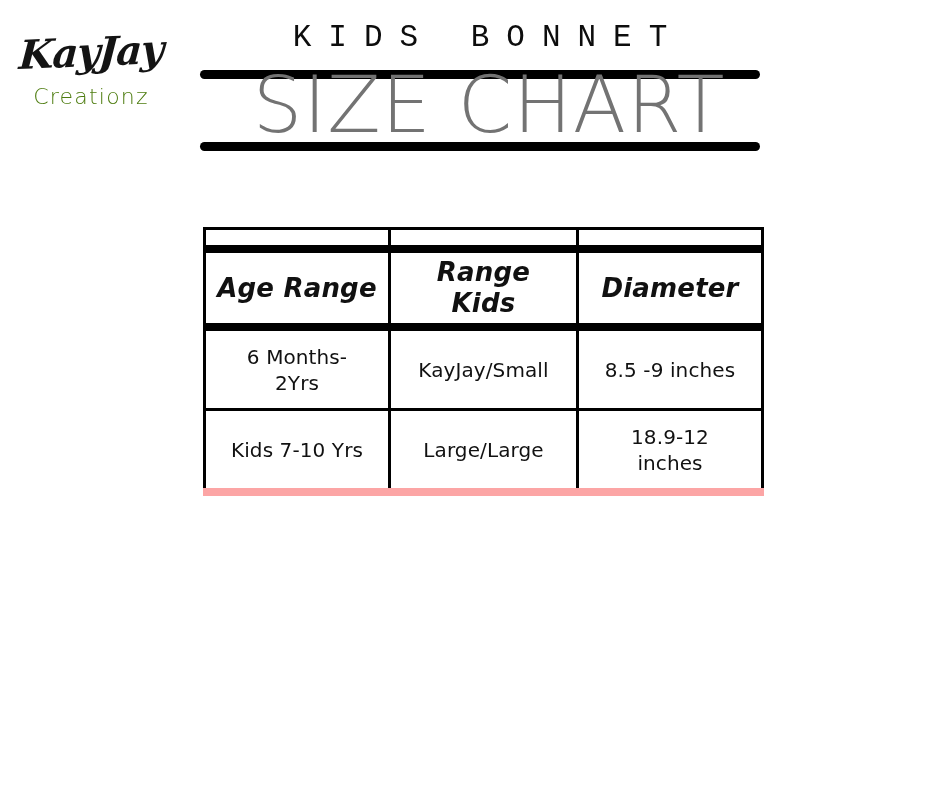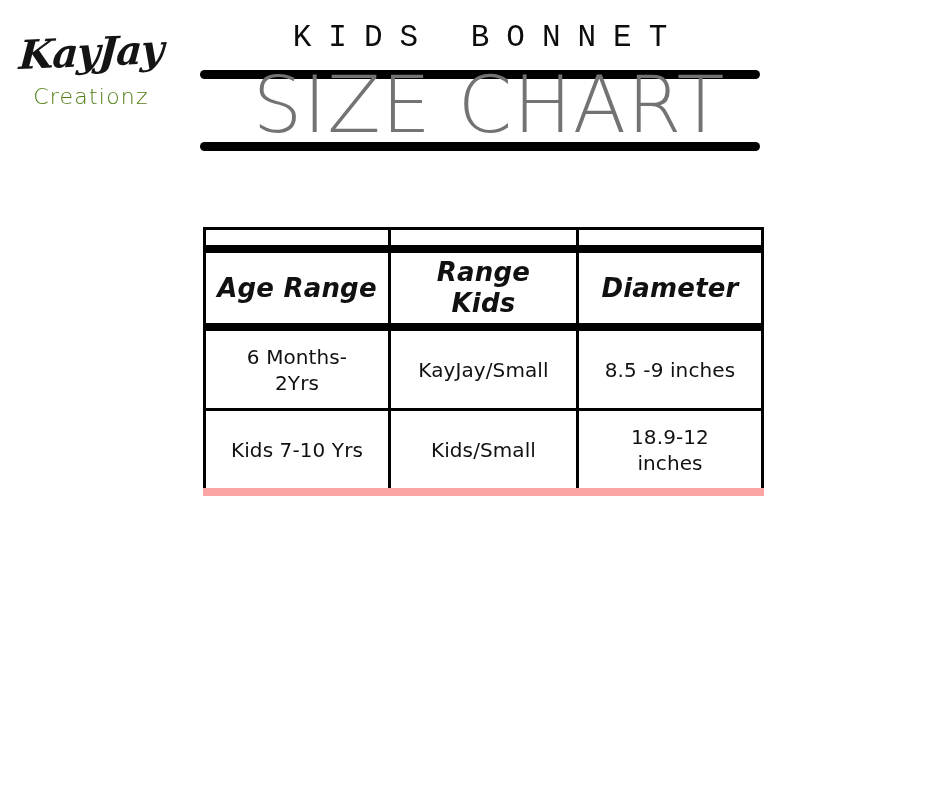--- a/index.html
+++ b/index.html
@@ -192,17 +192,17 @@
       </td>
       <td>Diameter</td>
     </tr>
     <tr class="data">
       <td>6 Months- 2Yrs</td>
       <td>KayJay/Small</td>
       <td>8.5 -9 inches</td>
     </tr>
     <tr class="data">
       <td>Kids 7-10 Yrs</td>
-      <td>Kids/Small</td>
+      <td>Large/Large</td>
       <td>18.9-12 inches</td>
     </tr>
   </tbody>
 </table>
 
 </body></html>

